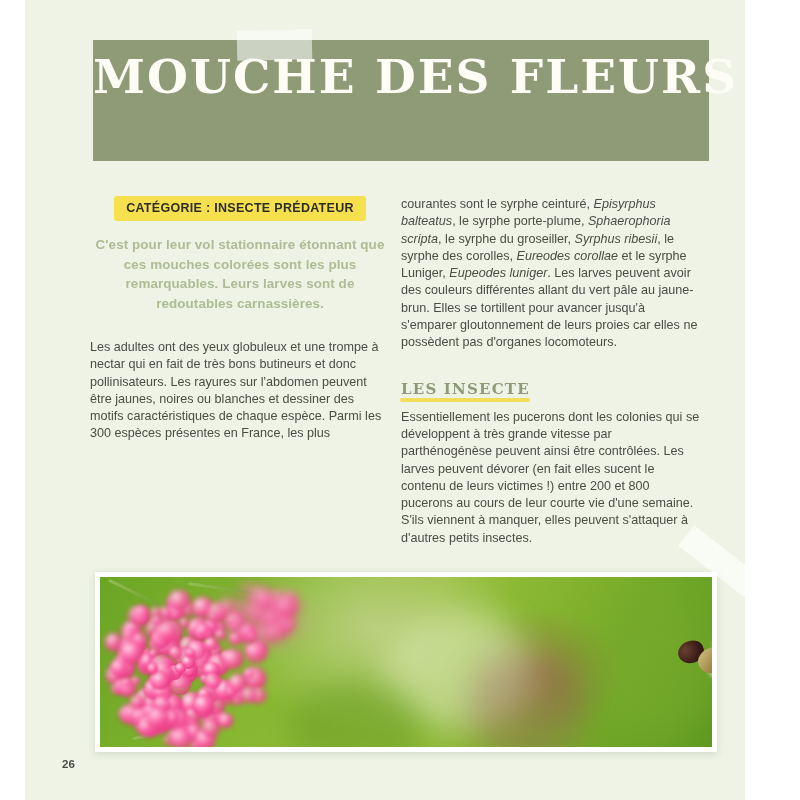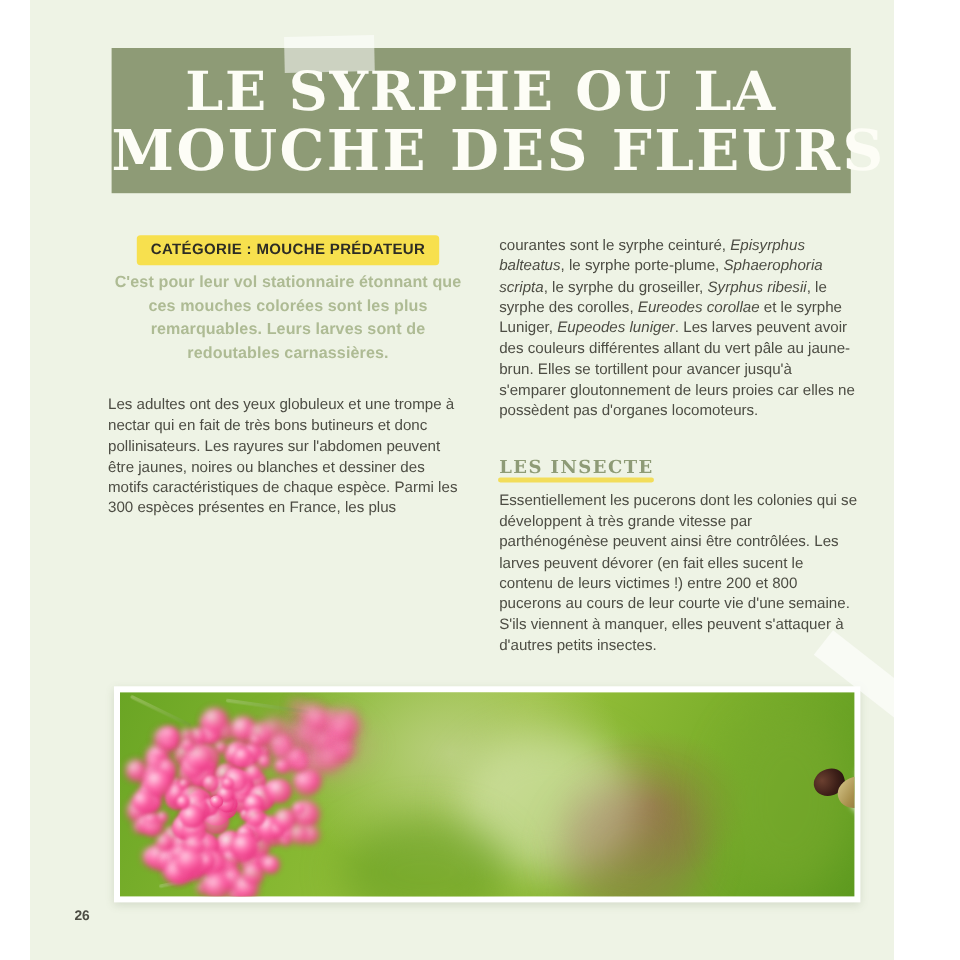--- a/index.html
+++ b/index.html
@@ -71,41 +71,41 @@
   .title .ln { display: block; white-space: nowrap; }
   .title .ln2 { font-size: 47px; letter-spacing: 2px; }
 
   
   .col {
     position: absolute;
     top: 196px;
     width: 300px;
   }
   .col-left  { left: 90px;  }
-  .col-right { left: 416px; }
+  .col-right { left: 401px; }
 
   
   .badge-wrap {
     position: relative;
     display: block;
     text-align: center;
   }
   .badge {
     display: inline-block;
     background: #f7e04e;
     color: #2d2c24;
     font-size: 12.5px;
     font-weight: bold;
     letter-spacing: 0.3px;
     padding: 5px 12px 6px 12px;
     border-radius: 3px;
   }
 
   .intro {
-    margin-top: 4px;
+    margin-top: 14px;
     text-align: center;
     color: #aebb94;
     font-size: 13.4px;
     line-height: 19.5px;
     font-weight: bold;
     letter-spacing: 0.1px;
   }
 
   
   .sec-head {
@@ -254,28 +254,27 @@
 </head>
 <body>
 
 <div id="page">
 
   <div class="paper"></div>
 
   <div class="tape-top"></div>
   <div class="header-band"></div>
   <div class="title">
-    <span class="ln ln1">LE SYRPHE OU LA</span>
     <span class="ln ln2">MOUCHE DES FLEURS</span>
   </div>
 
   <div class="col col-left">
 
     <div class="badge-wrap">
-      <span class="badge">CATÉGORIE : MOUCHE PRÉDATEUR</span>
+      <span class="badge">CATÉGORIE : INSECTE PRÉDATEUR</span>
     </div>
 
     <div class="intro">C'est pour leur vol stationnaire étonnant que ces mouches colorées sont les plus remarquables. Leurs larves sont de redoutables carnassières.</div>
 
     <div class="sp-1">
       <div class="body-txt">
         <p>Les adultes ont des yeux globuleux et une trompe à nectar qui en fait de très bons butineurs et donc pollinisateurs. Les rayures sur l'abdomen peuvent être jaunes, noires ou blanches et dessiner des motifs caractéristiques de chaque espèce. Parmi les 300 espèces présentes en France, les plus</p>
       </div>
     </div>
   </div>

